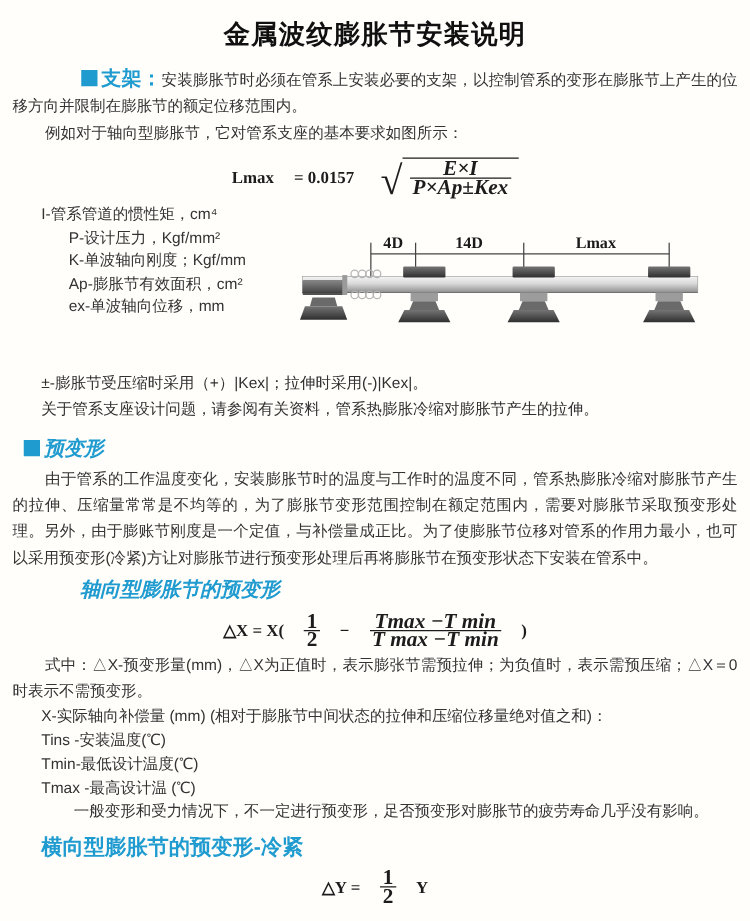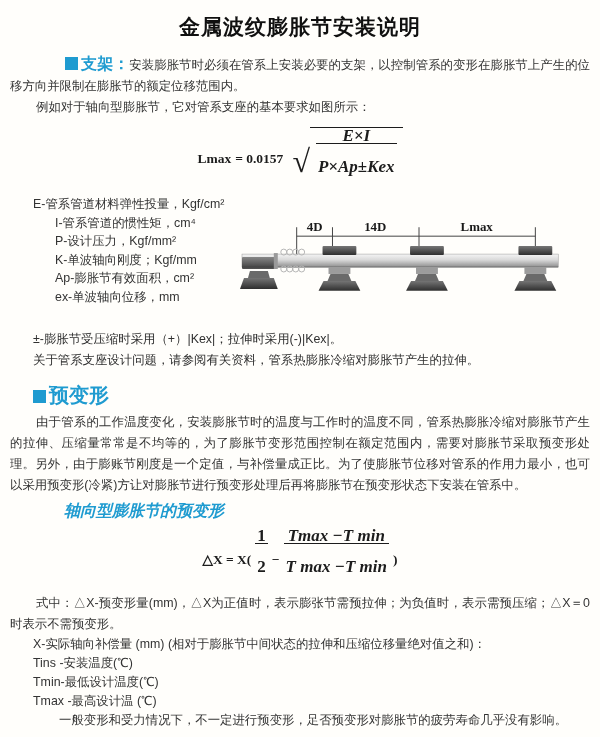--- a/index.html
+++ b/index.html
@@ -28,33 +28,33 @@
   .formula-row {
     display:flex; justify-content:center; align-items:center;
     font-family:"Liberation Serif", serif; font-weight:700; font-size:13.5px; color:#1c1c1c;
   }
   .f1 { margin:9px 0 5px; }
   .f2 { margin:7px 0 3px; }
   .f3 { margin:6px 0 2px; }
   .radical { font-size:32px; font-weight:400; line-height:26px; margin-left:5px; transform:translateY(2px); }
   .radicand { display:inline-block; border-top:1.5px solid #1c1c1c; padding:1px 6px 0; font-style:italic; }
   .frac { display:inline-block; text-align:center; vertical-align:middle; font-size:17px; line-height:14px; }
-  .frac .den { display:block; border-top:1px solid #1c1c1c; padding:16px 2px;text-align:right; }
+  .frac .den { display:block; border-top:1px solid #1c1c1c; padding:0 2px;text-align:right; }
   .frac .num { display:block; padding:0 2px; }
   .ital { font-style:italic; }
-  .fgap { margin:0 4px; }
+  .fgap { margin:0 16px; }
   
   .defs-region { position:relative; margin:2px 10px 0; height:134px; }
   .defs { list-style:none; margin:0; padding:0; font-size:12.4px; line-height:18.6px; color:#333; }
   .defs li { padding-left:45px; }
   .defs li:first-child { padding-left:23px; }
   .diagram { position:absolute; left:230px; top:22px; }
   .dlabel { font-family:"Liberation Serif", serif; font-weight:700; font-size:13px; fill:#1a1a1a; text-anchor:middle; }
   .note-line { margin:0 10px 0 33px; font-size:12.4px; line-height:21px; }
-  .sec-head { margin:11px 0 0 33px; font-size:20px; font-weight:700; color:var(--accent); }
+  .sec-head { margin:11px 0 0 19px; font-size:16px; font-weight:700; color:var(--accent);font-style:italic; }
   .sub-head { margin:5px 0 0 64px; font-size:16px; font-weight:700; color:var(--accent);font-style:italic; }
   .sub-head2 { margin:7px 12px 0 33px; font-size:17px; font-weight:700; color:var(--accent); }
   .pre-para { margin-top:3px; }
   .tlist { margin:0 10px 0 33px; font-size:12.4px; line-height:19px; color:#333; }
   .tlist .row { display:block; }
   .tlist .row-indent { padding-left:26px; }
 </style>
 </head>
 <body>
 
@@ -67,21 +67,20 @@
 
   <div class="formula-row f1">
     <span>Lmax</span>
     <span class="fgap">= 0.0157</span>
     <span class="radical">√</span>
       <span class="radicand"><span class="frac"><span class="num">E×I</span><span class="den">P×Ap±Kex</span></span></span>
   </div>
 
   <div class="defs-region">
     <ul class="defs">
-      <li>E-管系管道材料弹性投量，Kgf/cm²</li>
       <li>I-管系管道的惯性矩，cm⁴</li>
       <li>P-设计压力，Kgf/mm²</li>
       <li>K-单波轴向刚度；Kgf/mm</li>
       <li>Ap-膨胀节有效面积，cm²</li>
       <li>ex-单波轴向位移，mm</li>
     </ul>
 
     <svg class="diagram" width="358" height="100" viewBox="0 0 360 100">
       <defs>
         <linearGradient id="pipeG" x1="0" y1="0" x2="0" y2="1">

